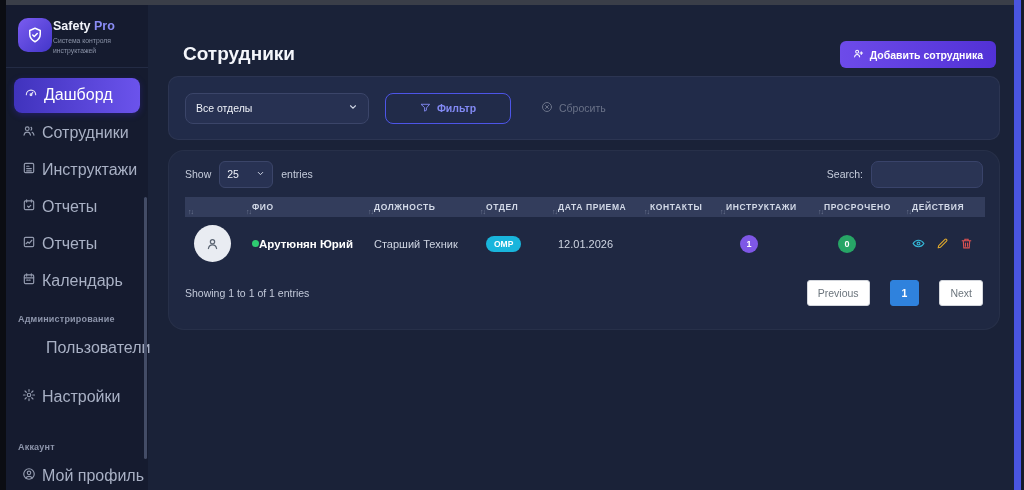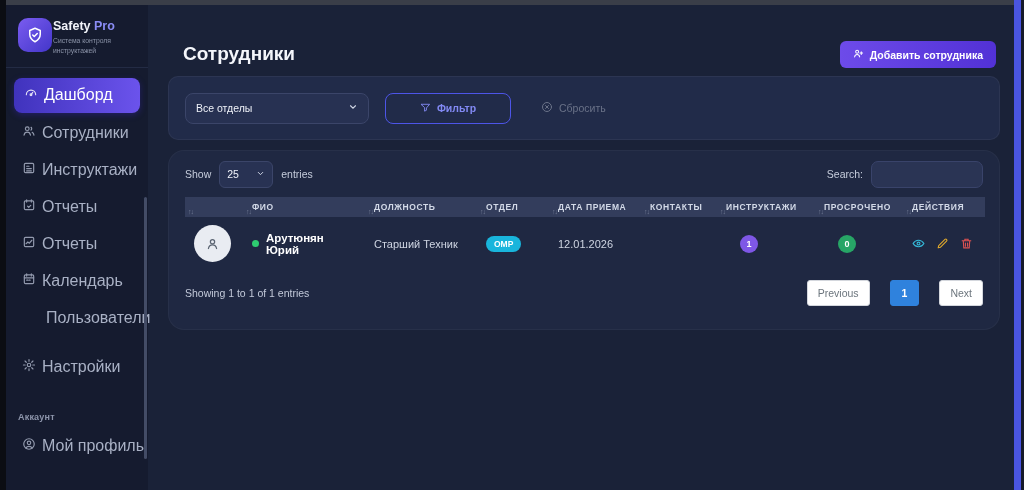--- a/index.html
+++ b/index.html
@@ -44,21 +44,21 @@
   .len-select { width:54px; height:27px; background:#283253; border:1px solid #3b4569; border-radius:6px; color:#f0f3fa; font-size:10.5px; display:flex; align-items:center; justify-content:space-between; padding:0 7px; cursor:pointer; }
   .tbl-search { width:112px; height:27px; background:#2a3454; border:1px solid #39436a; border-radius:7px; color:#e6eaf4; font-size:10.5px; padding:0 8px; outline:none; font-family:"Liberation Sans",sans-serif; }
 
   table { border-collapse:collapse; width:800px; table-layout:fixed; }
   thead tr { background:#333d5c; height:20px; }
   th { position:relative; font-size:8.5px; font-weight:bold; letter-spacing:.6px; color:#d3dae8; text-align:left; padding:0 6px 0 9px; }
   th .sort { position:absolute; left:3px; bottom:2px; font-size:7px; color:#aab2c8; opacity:.5; letter-spacing:-1px; }
   tbody tr { height:53px; }
   td { font-size:11px; color:#cfd5e2; padding:0 6px 0 9px; vertical-align:middle; }
   .avatar { width:37px; height:37px; border-radius:50%; background:#e9ecf2; display:flex; align-items:center; justify-content:center; }
-  .name-cell { display:flex; align-items:center; gap:7px; }
+  .name-cell { display:flex; align-items:center; }
   .dot { width:7px; height:7px; border-radius:50%; flex:0 0 auto; }
   .emp-name { color:#ffffff; font-weight:bold; font-size:11.5px; }
   .pill { display:inline-block; min-width:34px; text-align:left; padding:3px 8px; border-radius:10px; color:#fff; font-size:8.5px; font-weight:bold; }
   .circle-badge { display:inline-flex; width:18px; height:18px; border-radius:50%; align-items:center; justify-content:center; color:#fff; font-size:9px; font-weight:bold; margin-left:14px; }
   .actions { display:flex; gap:11px; align-items:center; }
   .actions span { cursor:pointer; display:flex; }
 
   .card-footer { display:flex; align-items:center; justify-content:space-between; margin-top:10px; }
   .showing { color:#c3cada; font-size:10.5px; }
   .pager { display:flex; gap:20px; }
@@ -131,20 +131,21 @@
       </div>
       <div class="nav-item">
         <span><svg width="14" height="14" viewBox="0 0 24 24" fill="none" stroke="currentColor" stroke-width="2" stroke-linecap="round">
               <rect x="4" y="5" width="16" height="15" rx="2"></rect>
               <path d="M8 3v4M16 3v4M4 10h16"></path>
               <path d="M8 14h2M12 14h2"></path>
             </svg></span>
         <span>Календарь</span>
       </div>
 
+      <div class="nav-section">Администрирование</div>
       <div class="nav-item indent">
         <span>Пользователи</span>
       </div>
       <div class="nav-gap"></div>
       <div class="nav-item">
         <span><svg width="14" height="14" viewBox="0 0 24 24" fill="none" stroke="currentColor" stroke-width="2" stroke-linecap="round">
               <circle cx="12" cy="12" r="3"></circle>
               <path d="M12 2.5v3M12 18.5v3M2.5 12h3M18.5 12h3M5.2 5.2l2.1 2.1M16.7 16.7l2.1 2.1M18.8 5.2l-2.1 2.1M7.3 16.7l-2.1 2.1"></path>
             </svg></span>
         <span>Настройки</span>

